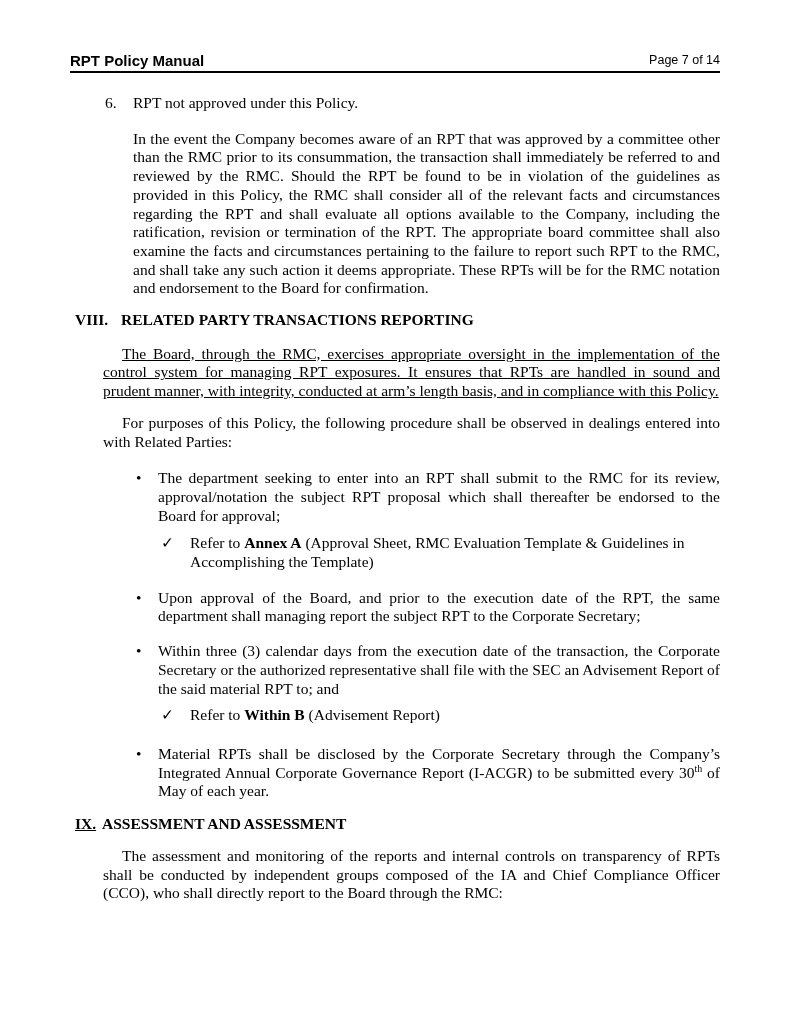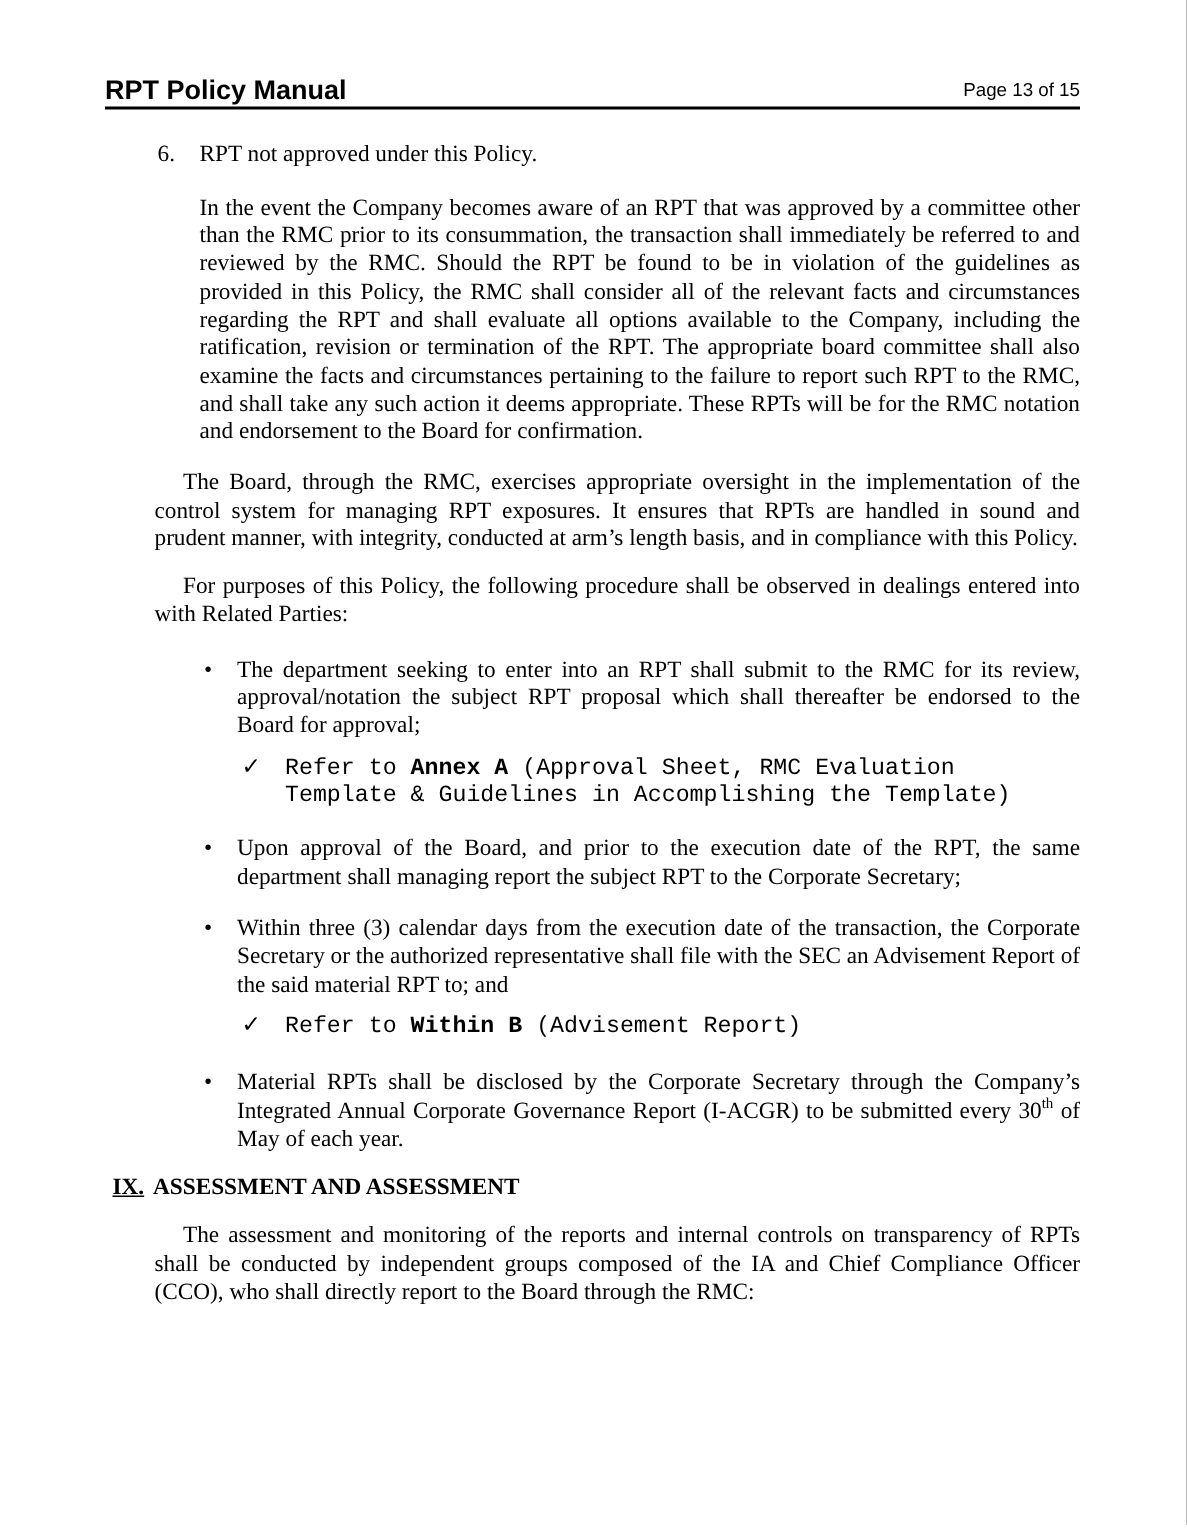--- a/index.html
+++ b/index.html
@@ -18,21 +18,21 @@
   }
   
   .header {
     display: flex;
     justify-content: space-between;
     align-items: flex-end;
     font-family: "Liberation Sans", sans-serif;
     border-bottom: 2px solid #000;
     padding-bottom: 3px;
   }
-  .header-title { font-weight: bold; font-size: 18px; line-height: 15px; }
+  .header-title { font-weight: bold; font-size: 15px; line-height: 15px; }
   .header-page  { font-size: 12.5px; line-height: 15px; }
 
   
   .line { line-height: 18.7px; }
 
   
   .item6 { display: flex; margin-left: 35px; margin-top: 21px; }
   .item6-num { width: 28px; flex: none; }
 
   
@@ -52,60 +52,64 @@
   .sec-heading.ix   { margin-top: 14px; }
   .sh-num-viii { width: 46px; flex: none; }
   .sh-num-ix   { width: 27px; flex: none; text-decoration: underline; }
 
   
   .para {
     margin-left: 33px;
     text-align: justify;
     text-indent: 19px;
   }
-  .para.p1 { margin-top: 15px; }
+  .para.p1 { margin-top: 15px; text-decoration: underline; }
   .para.p2 { margin-top: 13px; }
   .para.p9 { margin-top: 13px; font-family: Liberation Serif, serif; }
 
   
   .bullet { display: flex; margin-left: 66px; }
   .bullet-marker { width: 22px; flex: none; }
   .bullet-text { flex: 1; text-align: justify; }
   .bullet.b1 { margin-top: 18px; }
   .bullet.b2 { margin-top: 17px; }
   .bullet.b3 { margin-top: 16px; }
   .bullet.b4 { margin-top: 20px; }
 
   
   .check { display: flex; margin-left: 91px; }
   .check-marker { width: 29px; flex: none; }
-  .check-text { max-width: 500px; font-family: Liberation Mono, monospace; }
+  .check-text { max-width: 500px; }
   .check.ca { margin-top: 9px; }
   .check.cb { margin-top: 8px; }
 
   .bold { font-weight: bold; }
   sup { font-size: 10px; line-height: 0; vertical-align: super; }
 </style>
 </head>
 <body>
 
 <div class="page">
 
   <div class="header">
     <span class="header-title">RPT Policy Manual</span>
-    <span class="header-page">Page 13 of 15</span>
+    <span class="header-page">Page 7 of 14</span>
   </div>
 
   <div class="item6 line">
     <span class="item6-num">6.</span>
     <span>RPT not approved under this Policy.</span>
   </div>
 
   <p class="block-para line">In the event the Company becomes aware of an RPT that was approved by a committee other than the RMC prior to its consummation, the transaction shall immediately be referred to and reviewed by the RMC. Should the RPT be found to be in violation of the guidelines as provided in this Policy, the RMC shall consider all of the relevant facts and circumstances regarding the RPT and shall evaluate all options available to the Company, including the ratification, revision or termination of the RPT. The appropriate board committee shall also examine the facts and circumstances pertaining to the failure to report such RPT to the RMC, and shall take any such action it deems appropriate. These RPTs will be for the RMC notation and endorsement to the Board for confirmation.</p>
 
+  <div class="sec-heading viii line">
+    <span class="sh-num-viii">VIII.</span>
+    <span>RELATED PARTY TRANSACTIONS REPORTING</span>
+  </div>
 
   <p class="para p1 line">The Board, through the RMC, exercises appropriate oversight in the implementation of the control system for managing RPT exposures. It ensures that RPTs are handled in sound and prudent manner, with integrity, conducted at arm’s length basis, and in compliance with this Policy.</p>
   <p class="para p2 line">For purposes of this Policy, the following procedure shall be observed in dealings entered into with Related Parties:</p>
 
   <div class="bullet b1 line">
     <span class="bullet-marker">•</span>
     <span class="bullet-text">The department seeking to enter into an RPT shall submit to the RMC for its review, approval/notation the subject RPT proposal which shall thereafter be endorsed to the Board for approval;</span>
   </div>
 
   <div class="check ca line">

